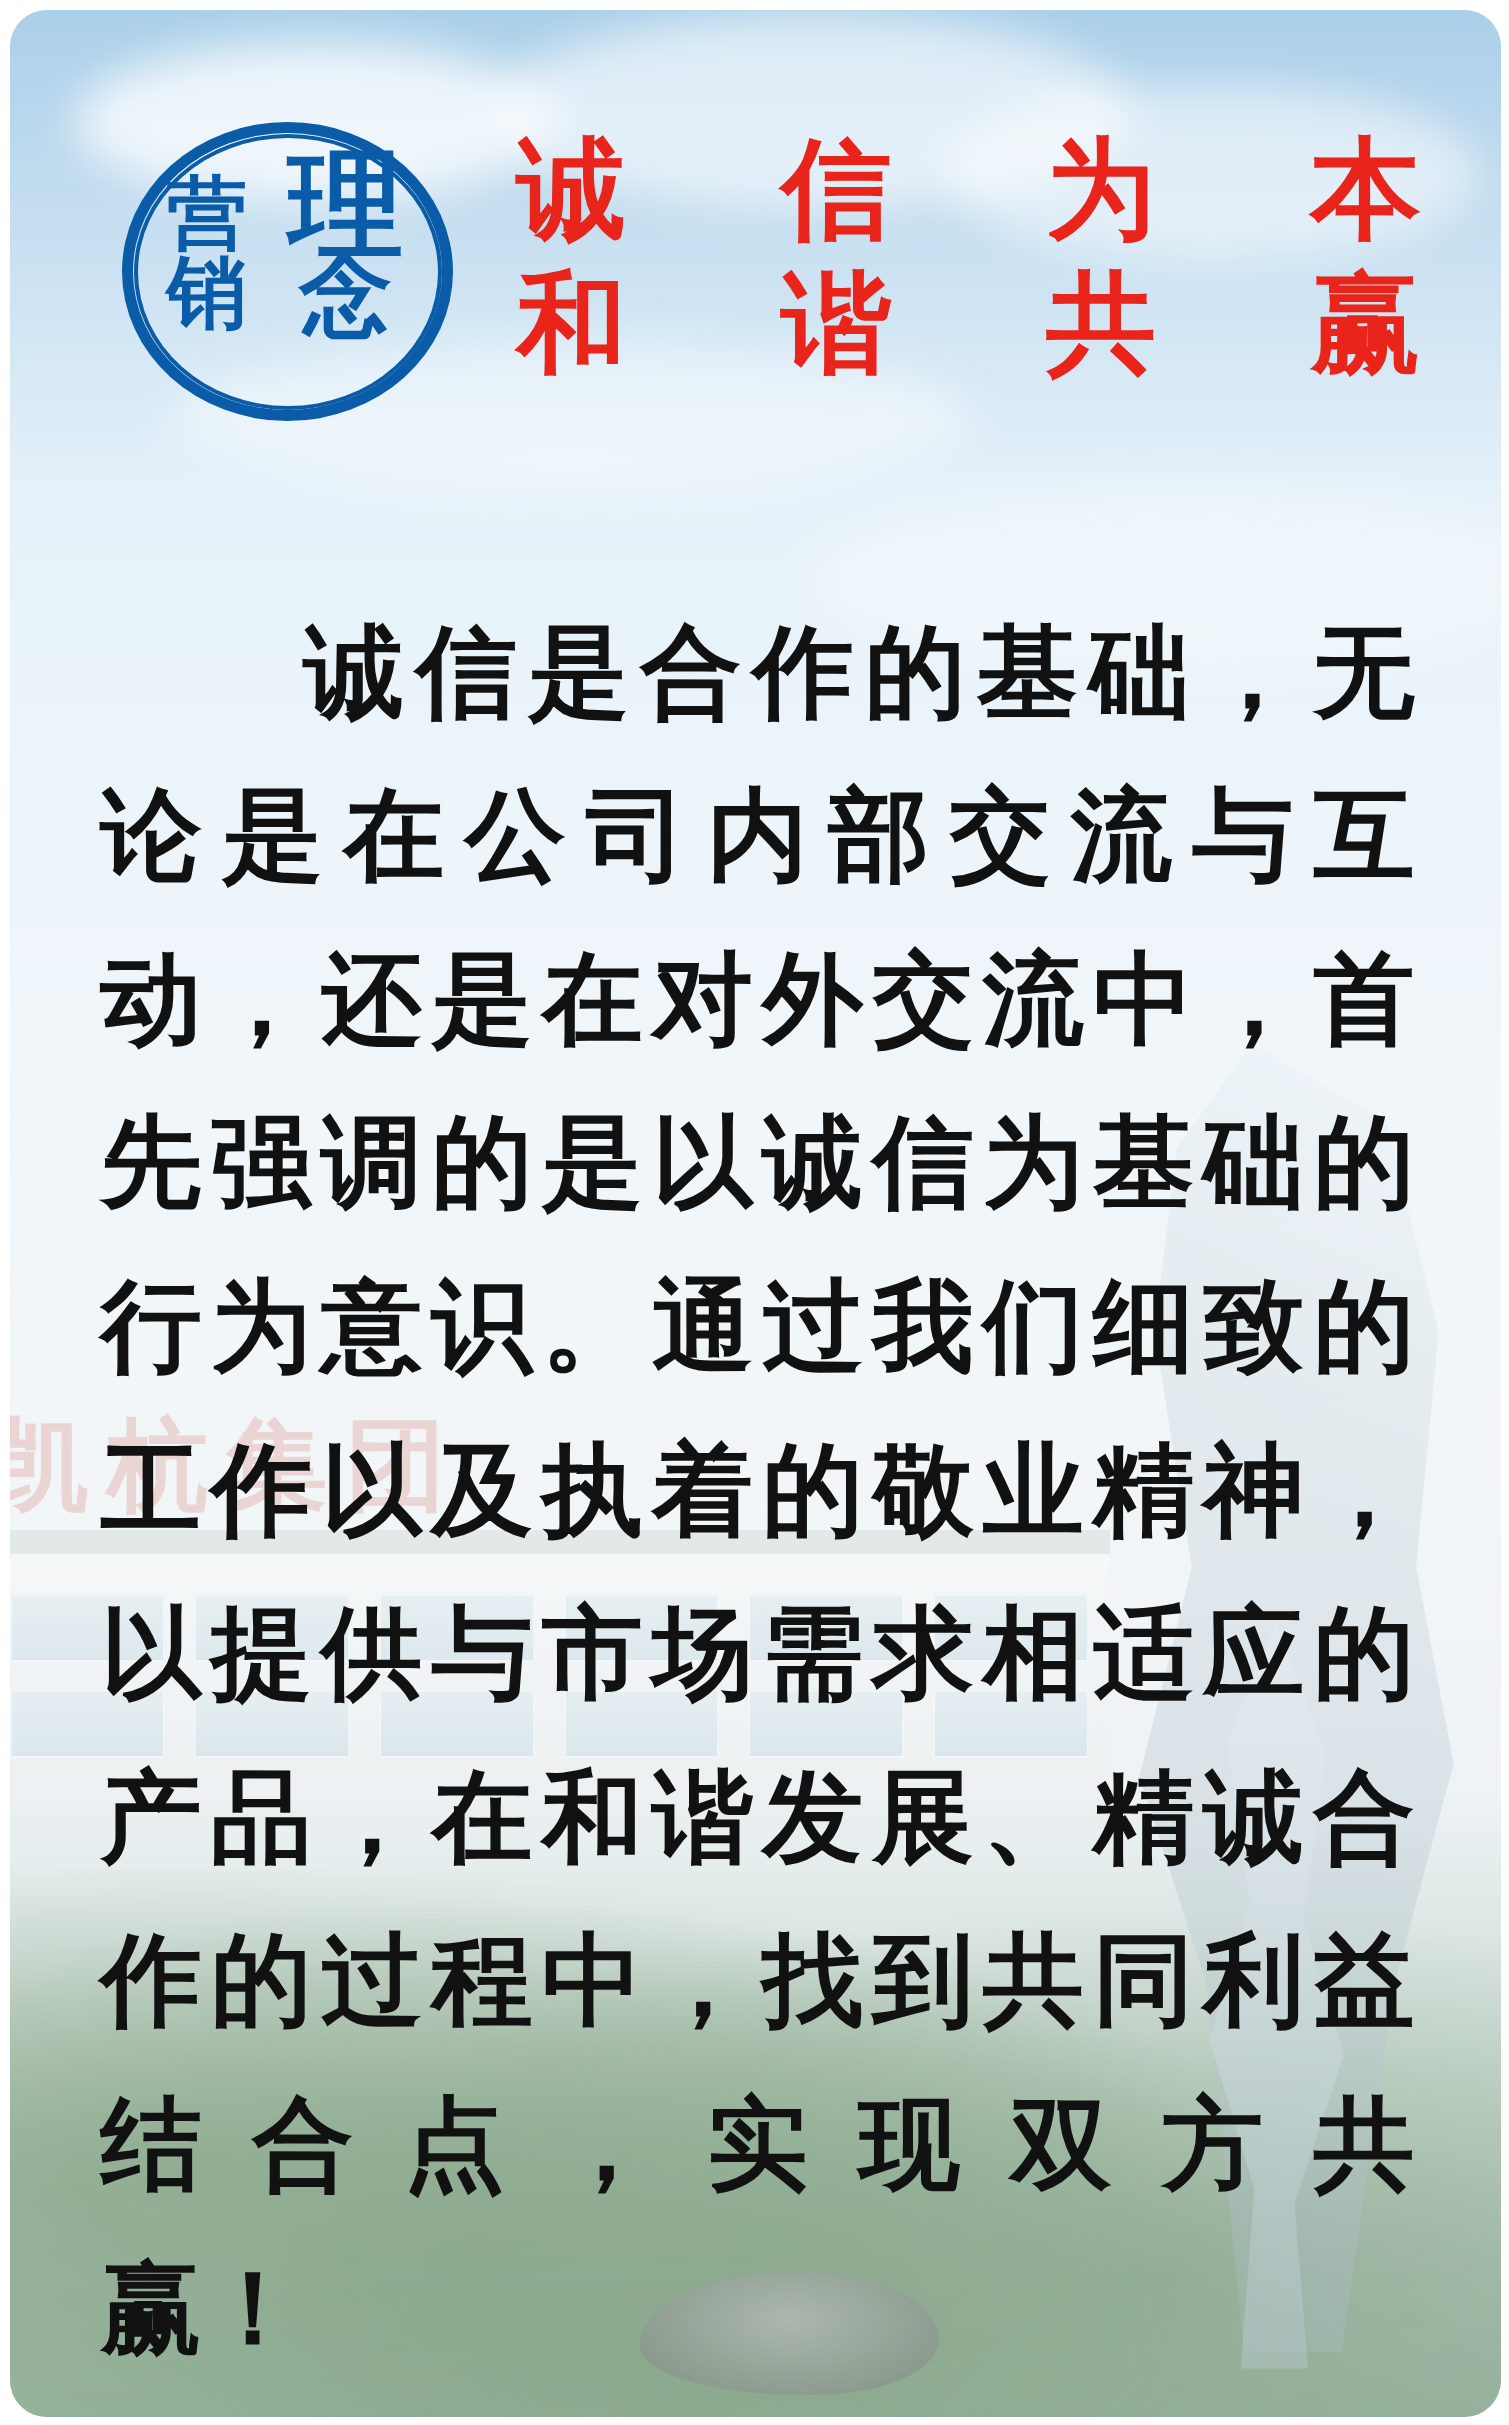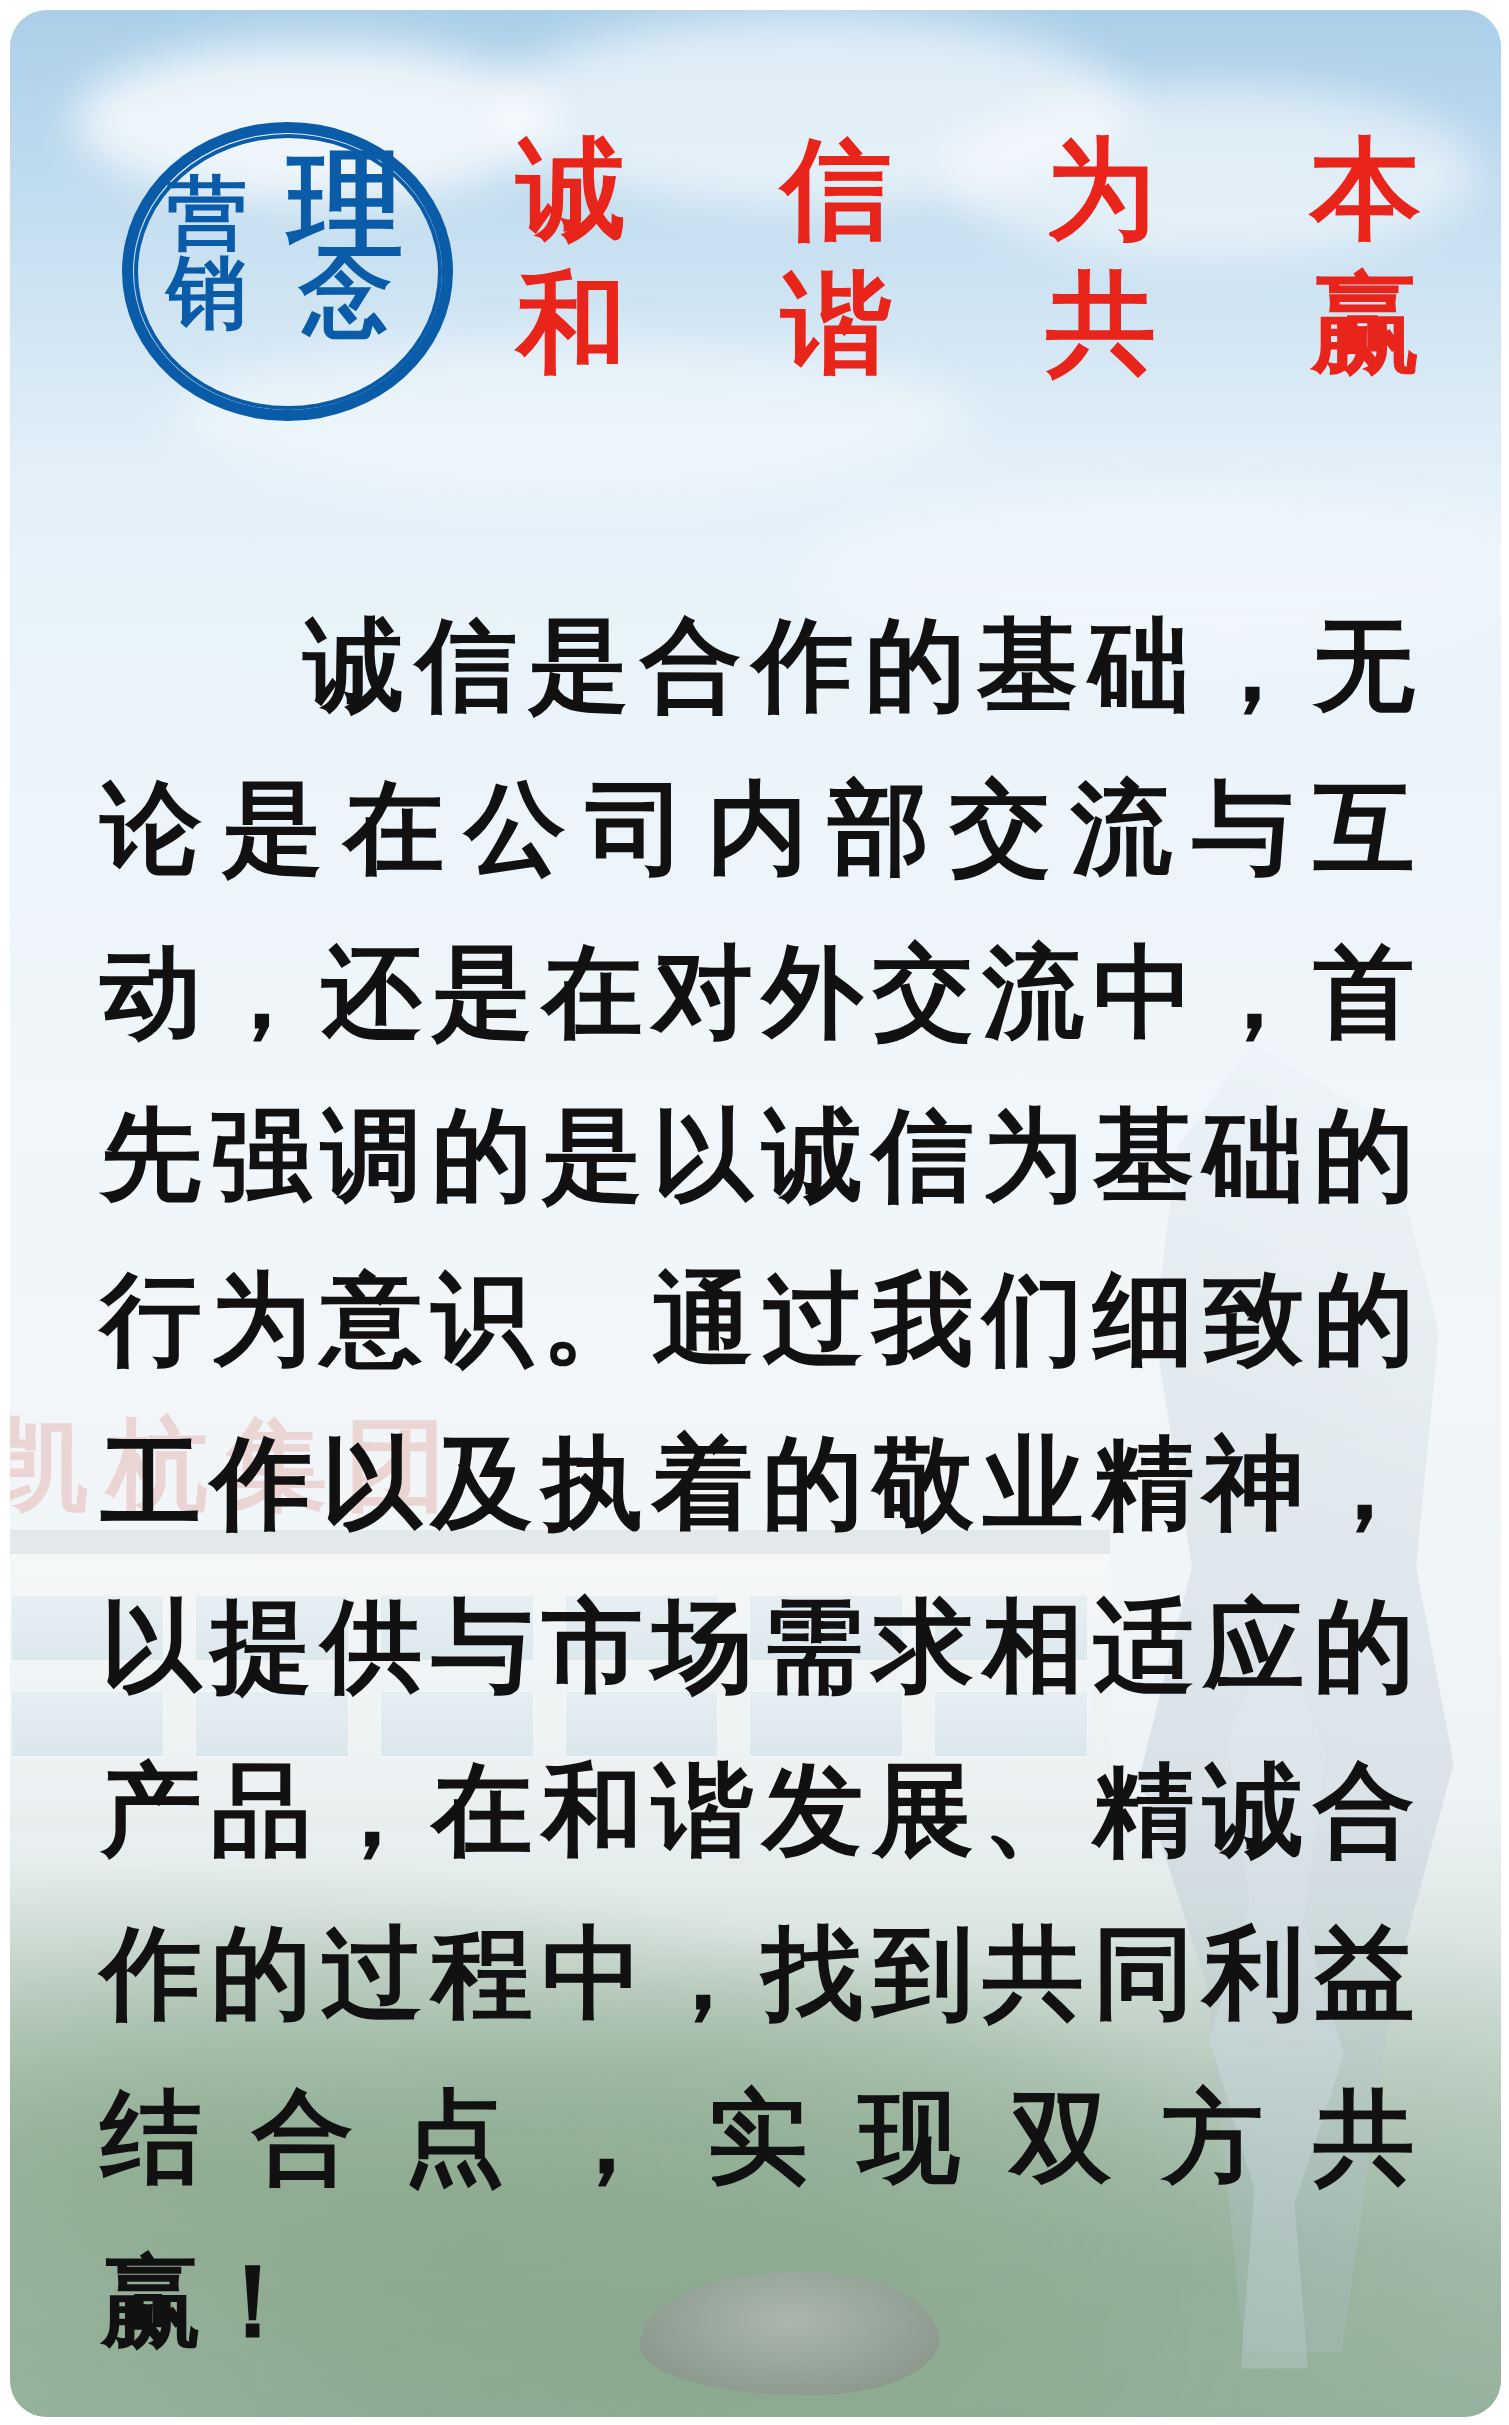--- a/index.html
+++ b/index.html
@@ -260,21 +260,21 @@
     left: 91px;
     right: 85px;
     top: 582px;
     color: #111111;
     font-size: 101px;
     font-weight: 700;
     line-height: 1.62;
     text-align: justify;
     text-align-last: justify;
     text-indent: 203px;
-    font-family: Liberation Mono, monospace;
+    font-family: Liberation Serif, serif;
     letter-spacing: 1.1px;
   }
   .body-text .tail {
     display: block;
     text-indent: 0;
     text-align: left;
     text-align-last: left;
   }
 </style>
 </head>

